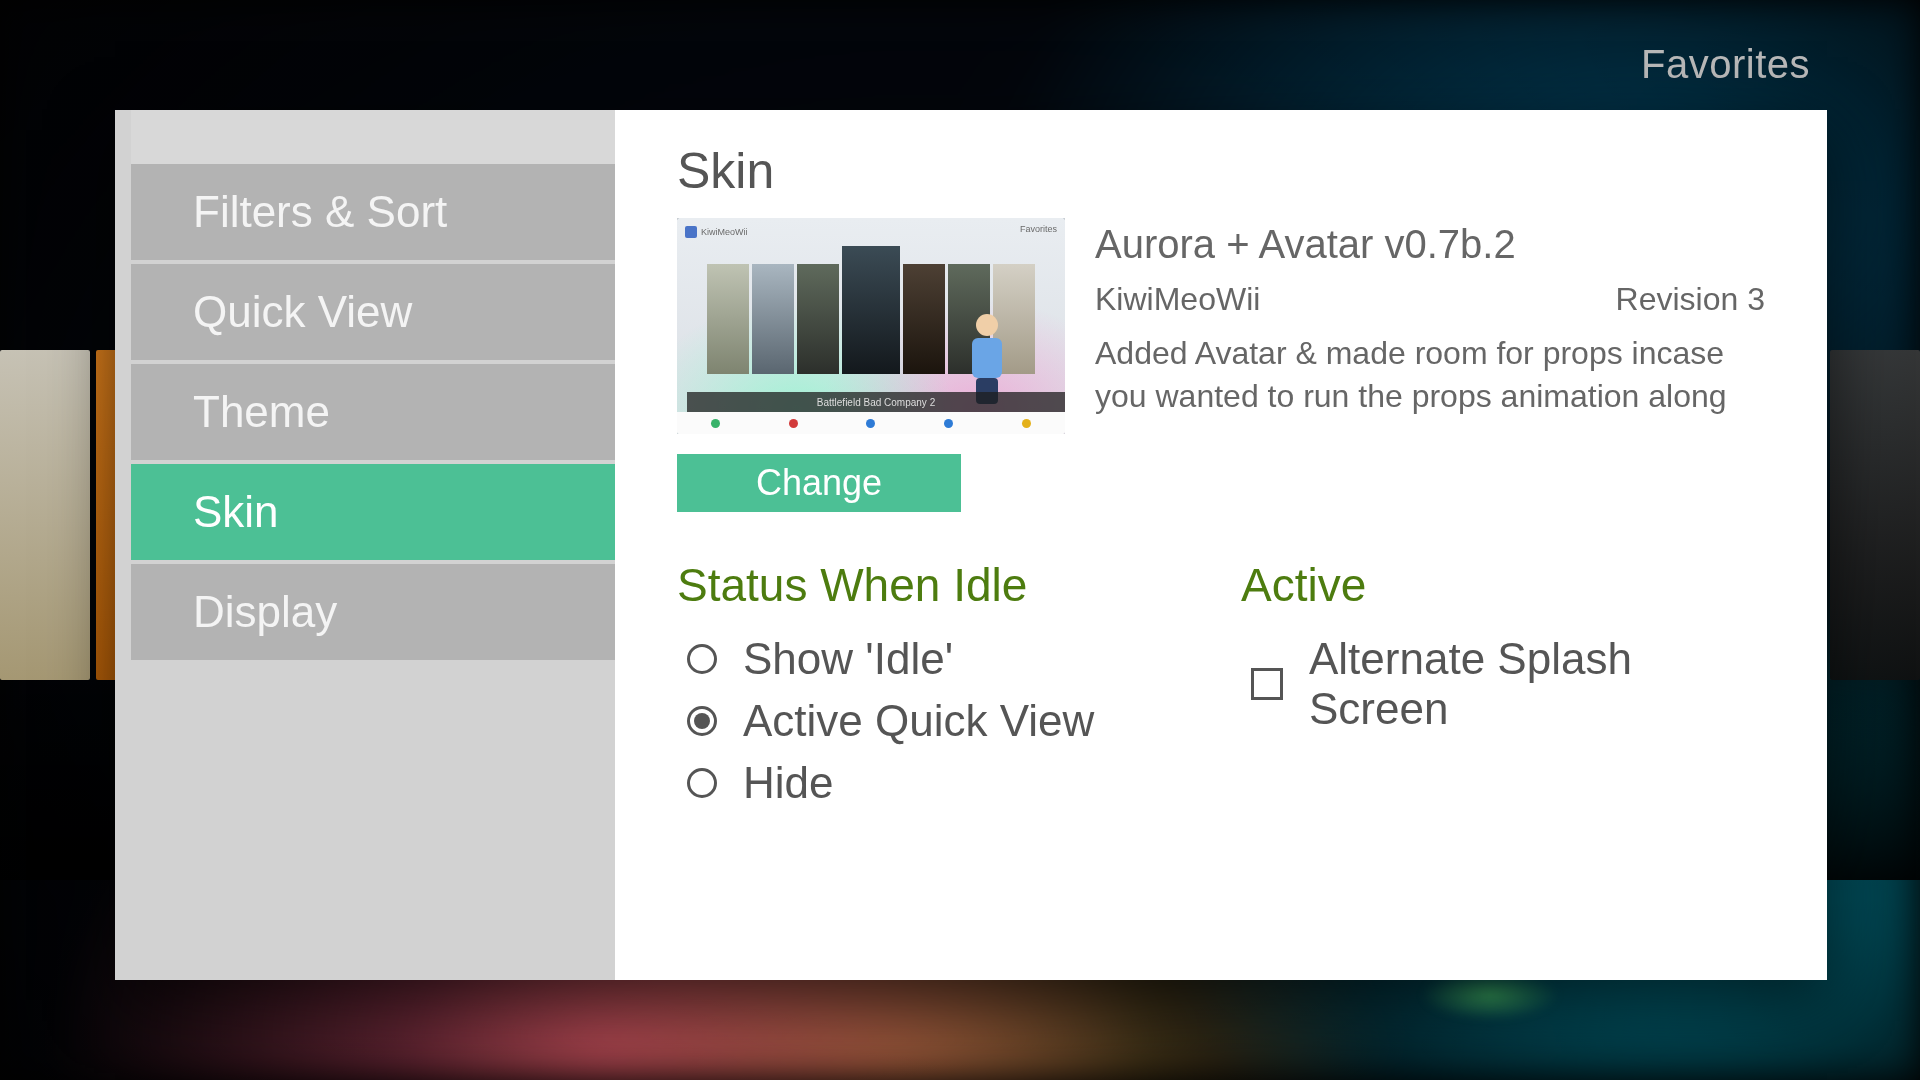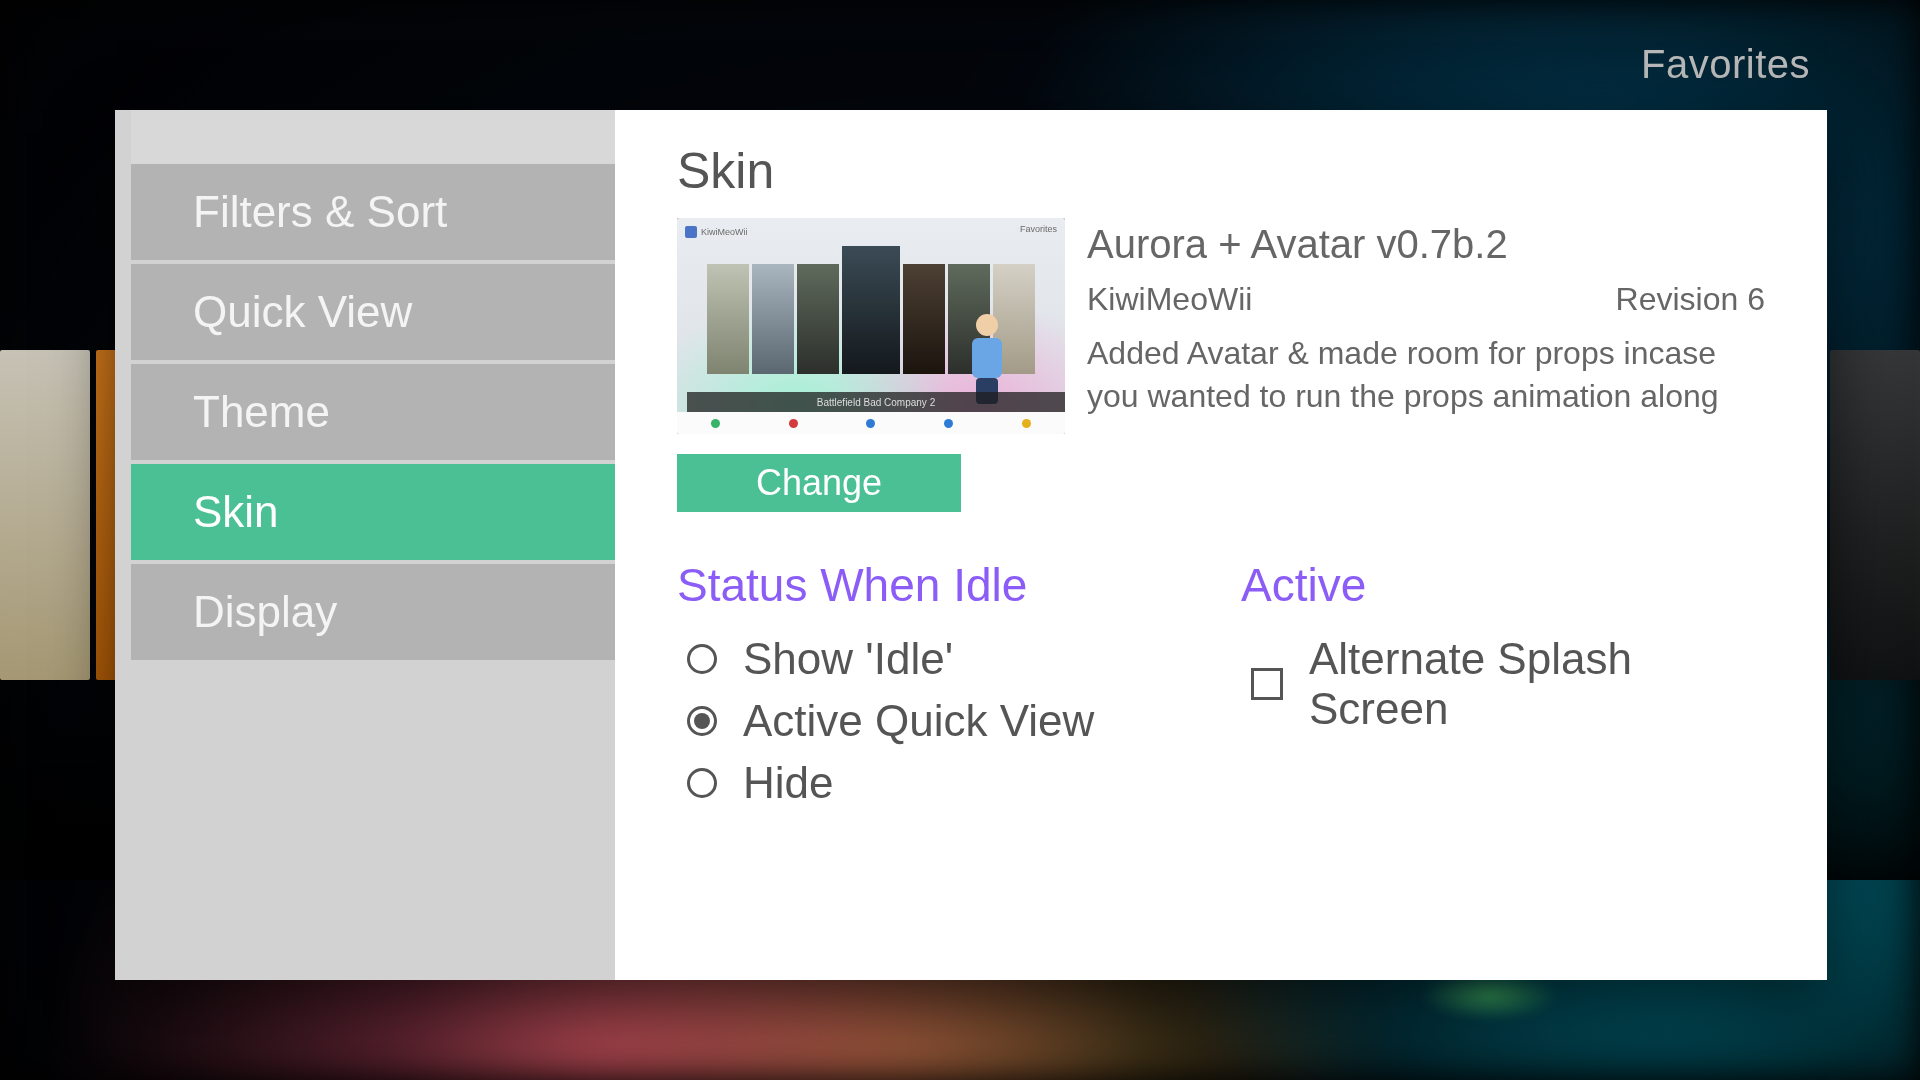--- a/index.html
+++ b/index.html
@@ -54,21 +54,21 @@
     height: 96px; display:flex; align-items:center;
     padding-left: 62px; color:#fff; font-size:44px; font-weight:300;
     background:#b3b3b3; margin-bottom:4px; cursor:pointer;
   }
   .side-item.active{ background:#4cc095; }
   .side-item:not(.active){ color:#f4f4f4; }
 
   .content{ flex:1; padding: 32px 62px 0 62px; color:#444; }
   .section-title{ font-size:50px; color:#555; font-weight:300; margin-bottom:18px; }
 
-  .skin-row{ display:flex; gap:22px; align-items:flex-start; }
+  .skin-row{ display:flex; gap:30px; align-items:flex-start; }
   .skin-preview{ width:388px; height:216px; background:#2b3b4a; border-radius:2px; position:relative; overflow:hidden; }
   .pvw-bg{ position:absolute; inset:0; background:
       radial-gradient(260px 180px at 120px 190px, rgba(120,255,200,0.55), transparent 60%),
       radial-gradient(260px 180px at 300px 190px, rgba(255,120,200,0.45), transparent 60%),
       linear-gradient(#e9edf1,#d9dee4);
   }
   .pvw-top{ position:absolute; top:6px; left:8px; right:8px; height:16px; display:flex; justify-content:space-between; font-size:9px; color:#6a6a6a;}
   .pvw-top .l{display:flex; gap:4px; align-items:center;}
   .pvw-top .sq{width:12px;height:12px;background:#4a74c8;border-radius:2px;}
   .pvw-covers{position:absolute; top:36px; left:8px; right:8px; height:120px; display:flex; gap:3px; justify-content:center; align-items:flex-end;}
@@ -92,21 +92,21 @@
   .skin-meta{ display:flex; justify-content:space-between; margin-top:14px; font-size:32px; color:#666; }
   .skin-desc{ margin-top:14px; font-size:32px; color:#666; line-height:1.35; }
 
   .change-btn{
     margin-top:20px; width:284px; height:58px; background:#4cc095; color:#fff;
     font-size:36px; font-weight:300; border:none; display:flex; align-items:center; justify-content:center; cursor:pointer;
   }
 
   .cols{ display:flex; gap:40px; margin-top:46px; }
   .col{ flex:1; }
-  .col-title{ font-size:46px; color:#8b5cf6; font-weight:300; margin-bottom:22px; }
+  .col-title{ font-size:46px; color:#4d7c0f; font-weight:300; margin-bottom:22px; }
   .radio-list, .check-list{ display:flex; flex-direction:column; gap:12px; padding-left:10px; }
   .opt{ display:flex; align-items:center; gap:26px; font-size:44px; color:#555; cursor:pointer; }
   .radio{ width:30px; height:30px; border:3px solid #555; border-radius:50%; display:flex; align-items:center; justify-content:center; flex-shrink:0;}
   .radio.sel::after{ content:""; width:16px; height:16px; border-radius:50%; background:#555; }
   .check{ width:32px; height:32px; border:3px solid #555; flex-shrink:0;}
 </style>
 </head>
 <body>
 
 <div class="bg"></div>
@@ -181,21 +181,21 @@
             <div class="dot dr"></div>
             <div class="dot db"></div>
             <div class="dot db"></div>
             <div class="dot dy"></div>
           </div>
       </div>
       <div class="skin-info">
         <div class="skin-name">Aurora + Avatar v0.7b.2</div>
         <div class="skin-meta">
           <span>KiwiMeoWii</span>
-          <span>Revision 6</span>
+          <span>Revision 3</span>
         </div>
         <div class="skin-desc">Added Avatar &amp; made room for props incase you wanted to run the props animation along</div>
       </div>
     </div>
 
     <button class="change-btn">
         <span>Change</span>
       </button>
 
     <div class="cols">

